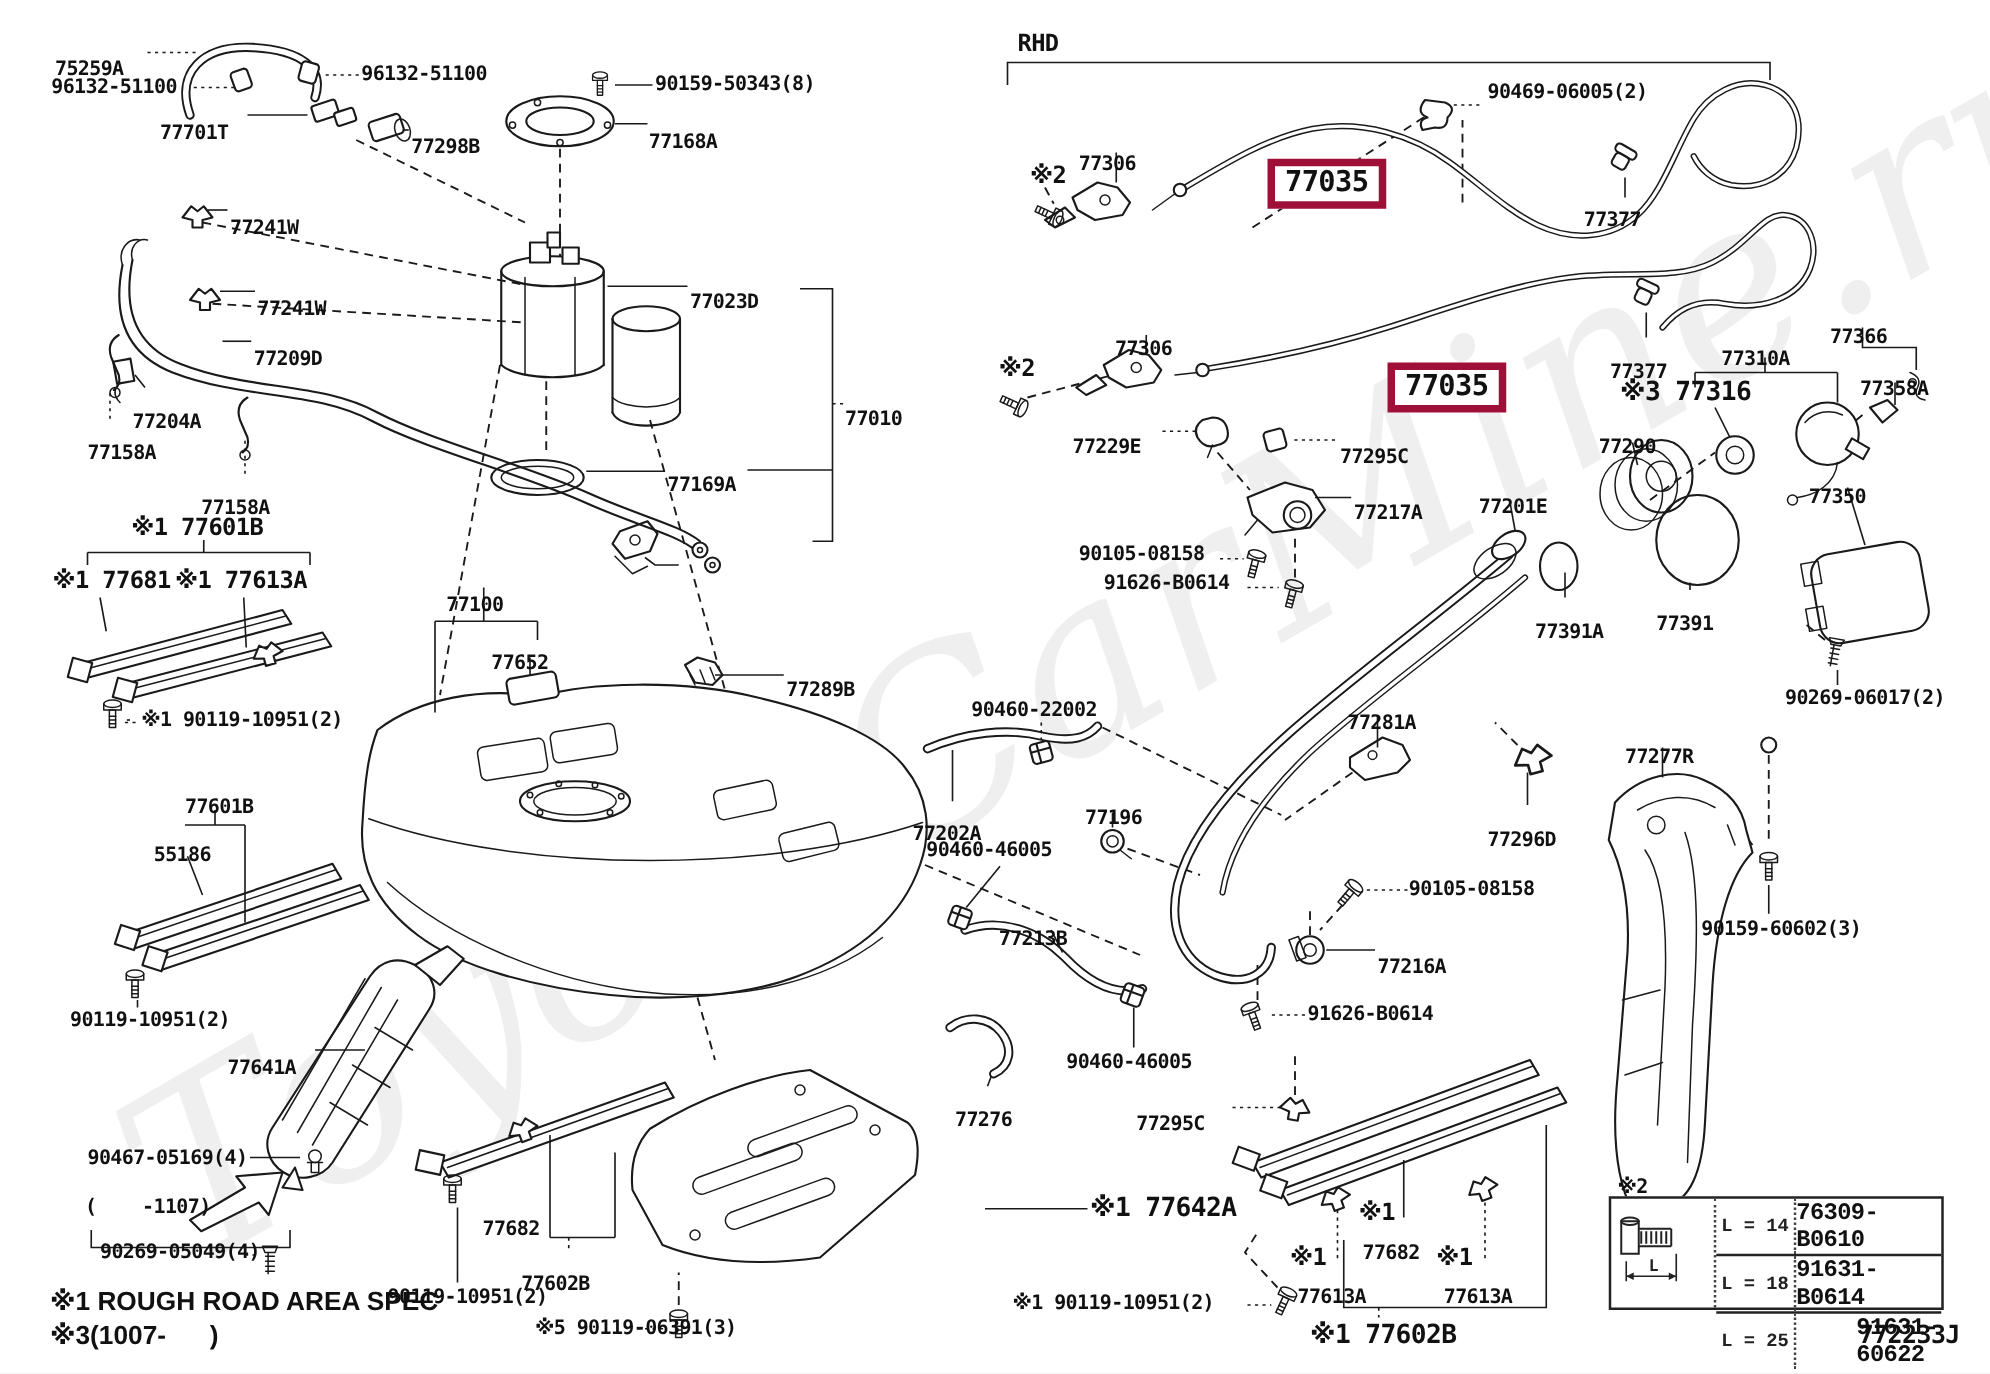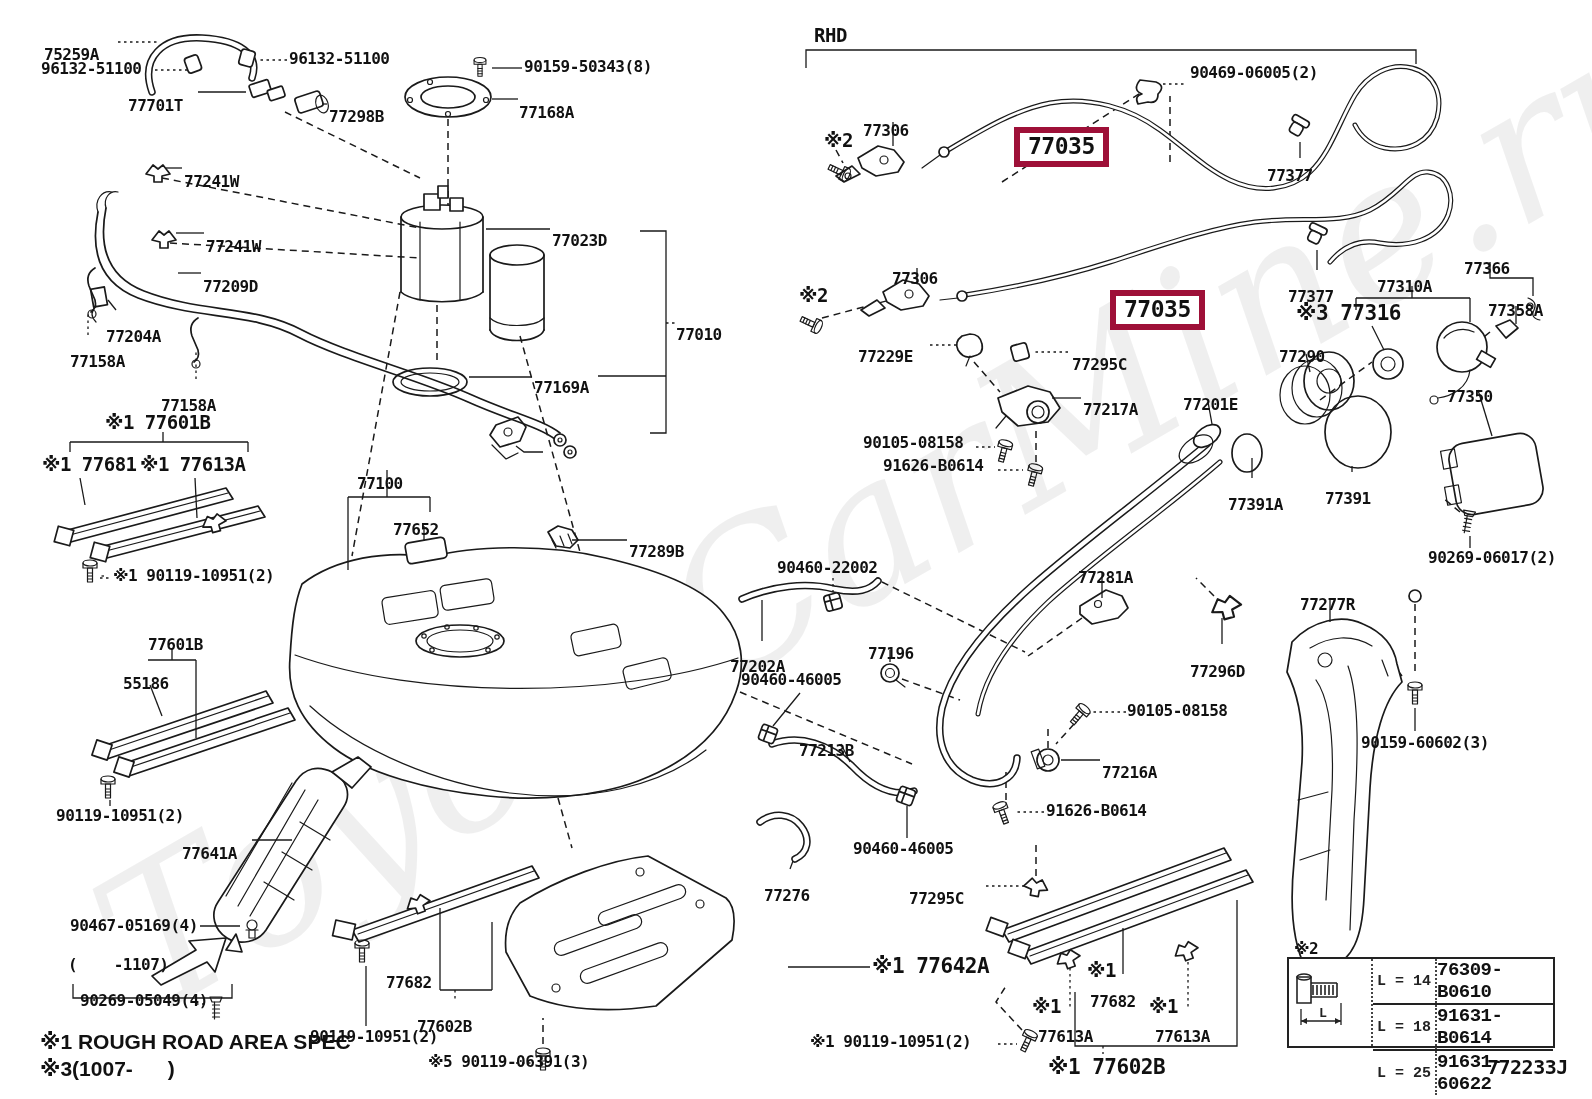--- a/index.html
+++ b/index.html
@@ -25,21 +25,21 @@
   .s2{font-size:20px;}
   .ref{font-size:19px;white-space:pre-line;}
   .n{font-family:"Liberation Sans","DejaVu Sans",sans-serif;font-size:21px;letter-spacing:0;}
   .hl{font-size:23px;border:6px solid #9e1038;background:#fff;padding:1px 8px;}
   
   .ptable{position:absolute;left:1287px;top:957px;width:268px;height:91px;border:2.5px solid #222;
           display:flex;background:#fff;box-sizing:border-box;}
   .pt-icon{width:82px;border-right:2px dotted #444;display:flex;align-items:center;justify-content:center;}
   .pt-rows{flex:1;display:flex;flex-direction:column;font-family:Liberation Mono, monospace;}
   .pt-row{flex:1;display:flex;border-bottom:2.5px solid #222;}
-  .pt-row:last-child{border-bottom:none;}
+  .pt-row:last-child{border-bottom:none;gap:48px;}
   .pt-len{width:62px;border-right:2px dotted #444;font-size:15px;font-weight:bold;color:#222;
           display:flex;align-items:center;justify-content:center;}
   .pt-part{flex:1;font-size:19px;font-weight:bold;color:#111;display:flex;align-items:center;justify-content:center;letter-spacing:-0.5px;}
 </style>
 </head>
 <body>
 
 <div class="stage">
 
 <svg width="1592" height="1099" viewBox="0 0 1592 1099">

